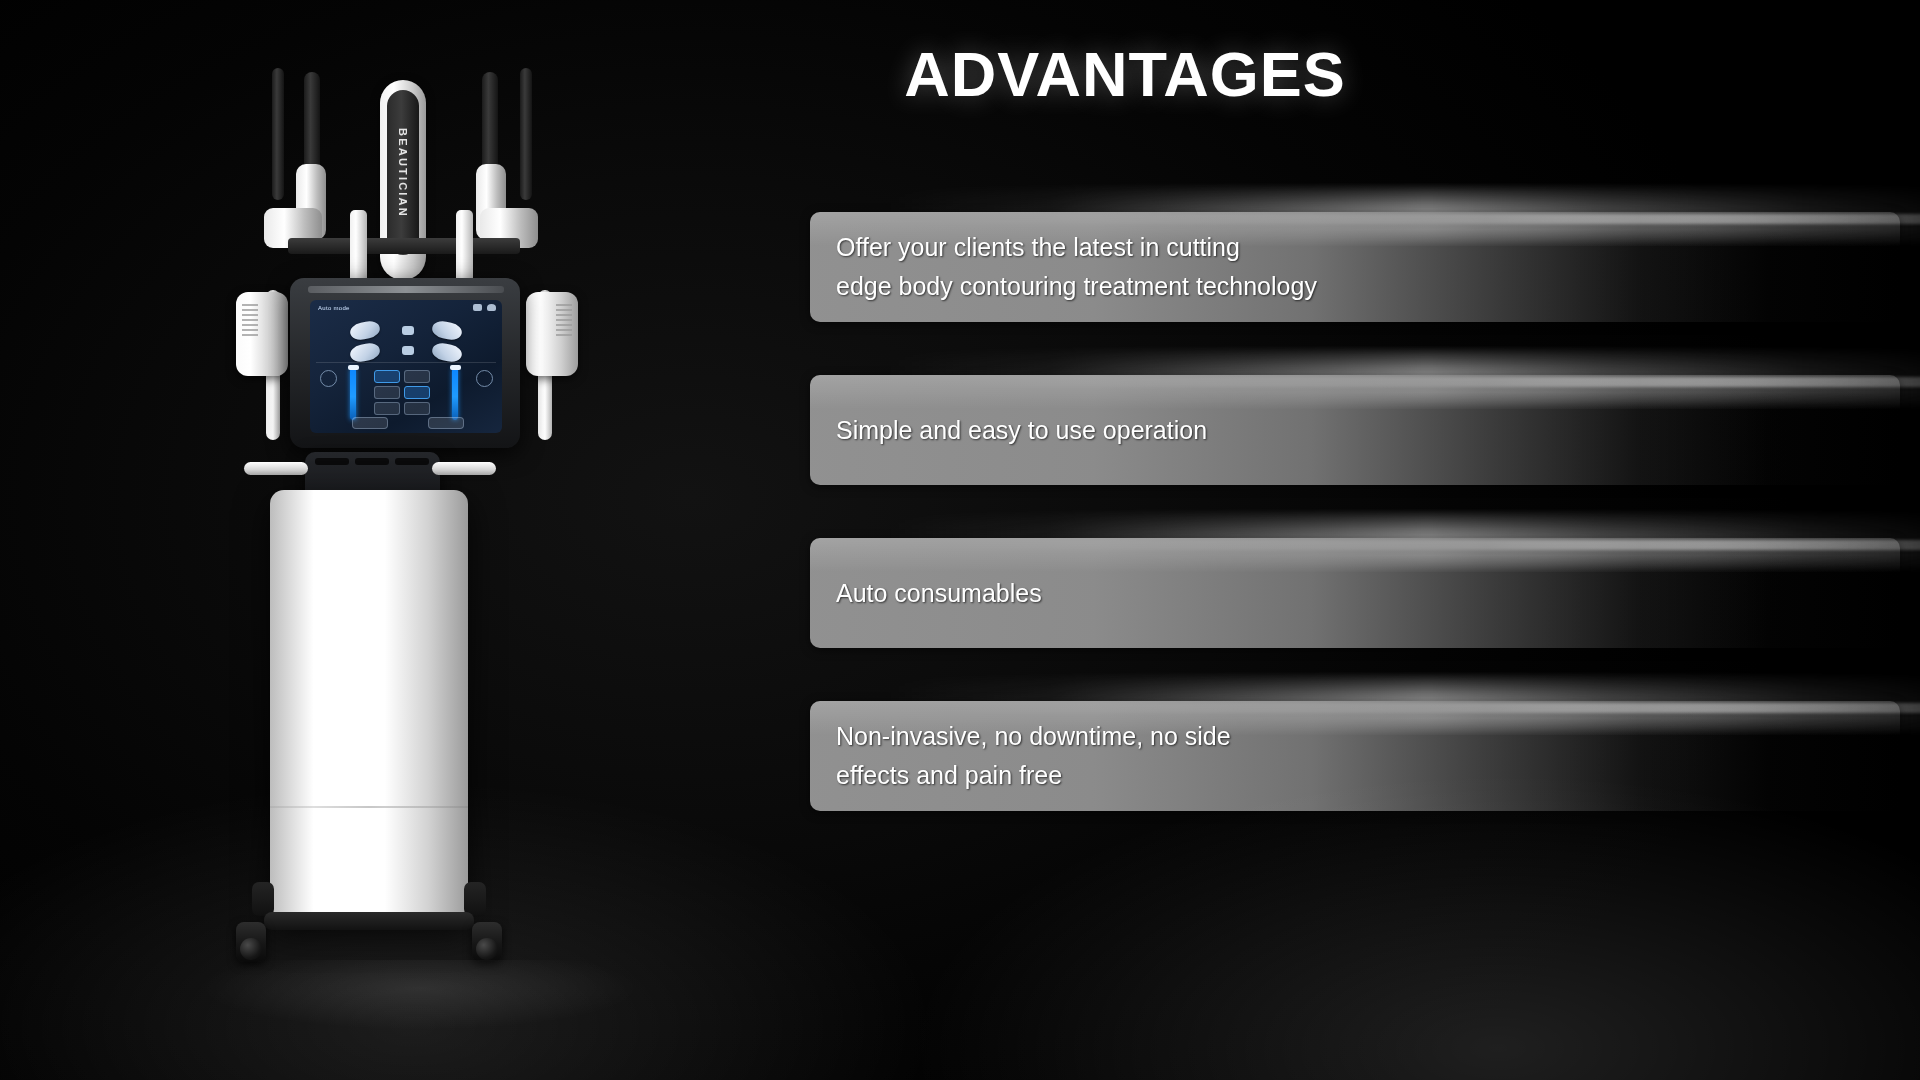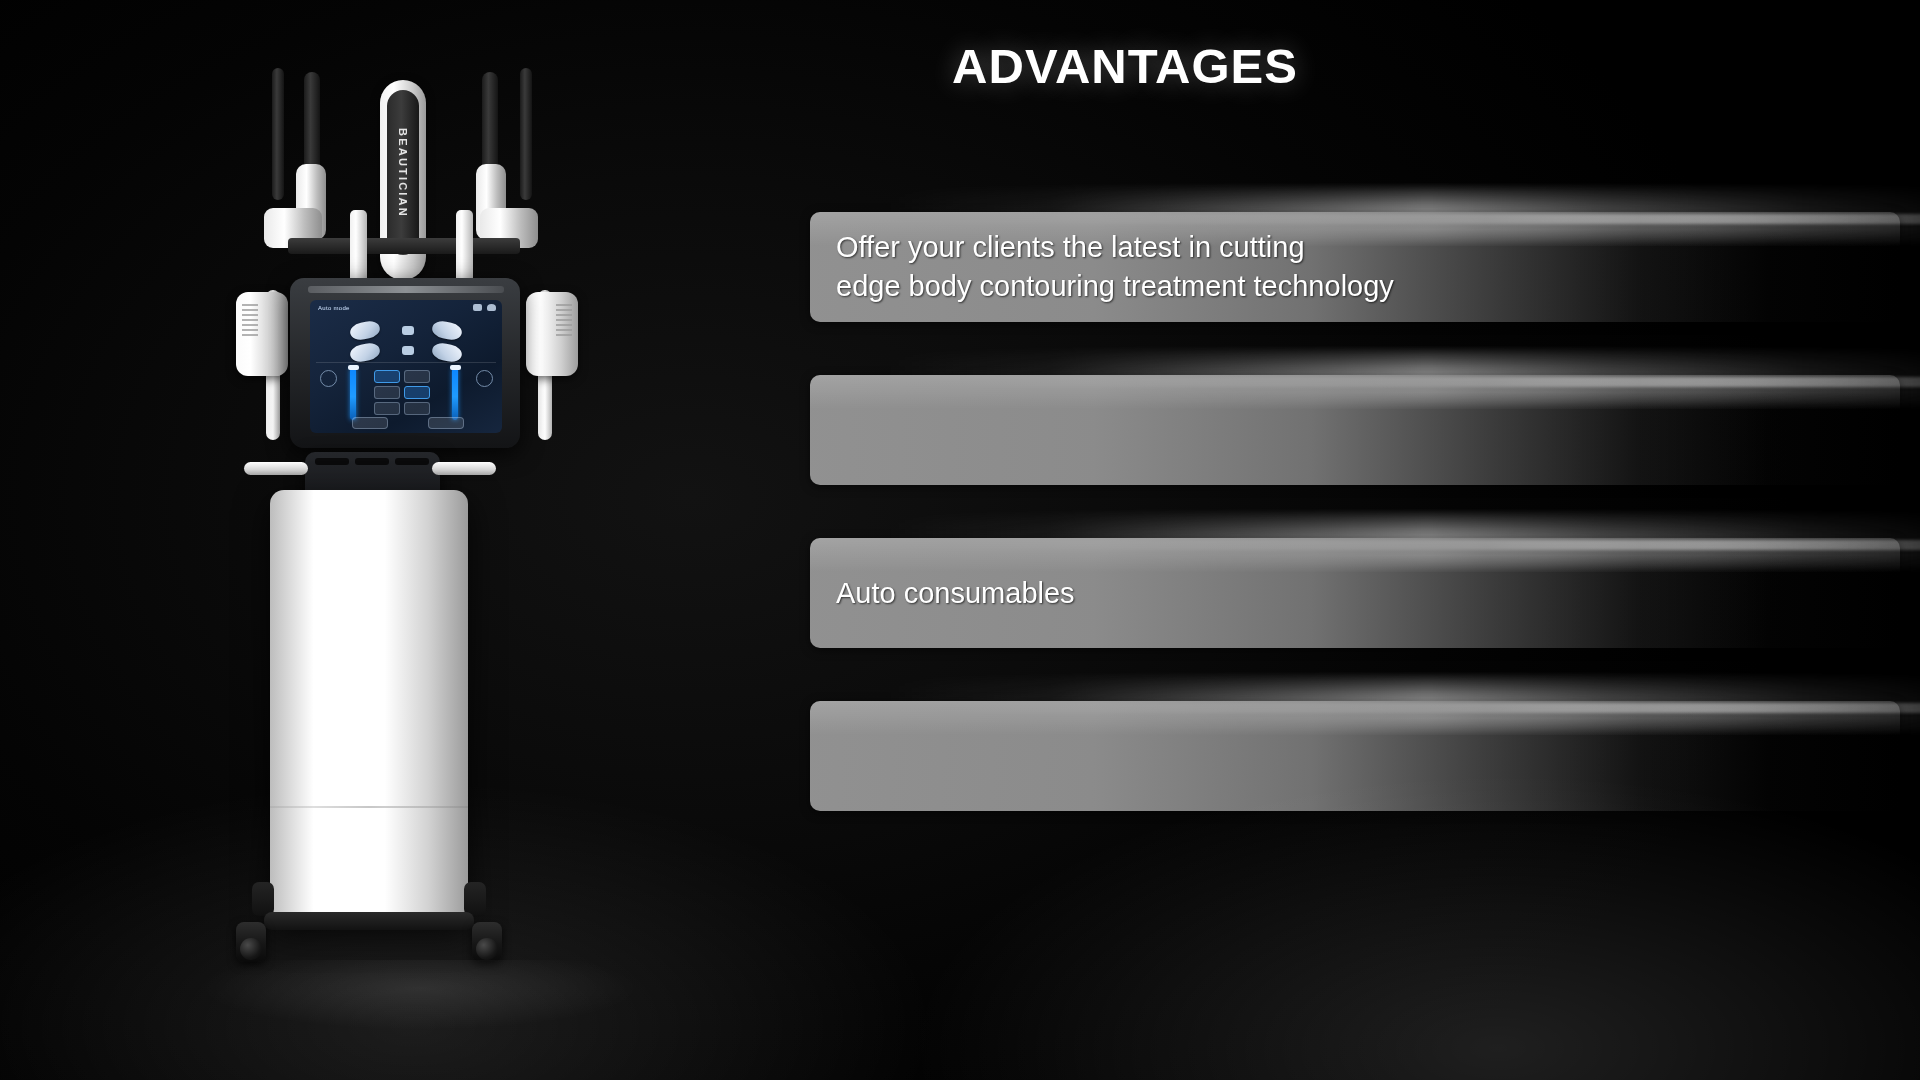--- a/index.html
+++ b/index.html
@@ -24,21 +24,21 @@
   #stage:after{
     content:"";position:absolute;right:-8%;bottom:-22%;width:60%;height:50%;
     background:radial-gradient(ellipse at 50% 50%, rgba(255,255,255,.12) 0%, rgba(255,255,255,0) 72%);
     pointer-events:none;
   }
 
   
   .right-panel{position:absolute;left:780px;top:0;width:1140px;height:1080px;}
   .headline{
     position:absolute;left:0;top:38px;width:690px;text-align:center;
-    font-size:49px;font-weight:bold;color:#ffffff;letter-spacing:1px;
+    font-size:63px;font-weight:bold;color:#ffffff;letter-spacing:1px;
     text-shadow:0 0 26px rgba(255,255,255,.30);
   }
 
   .adv-list{position:absolute;left:14px;top:170px;width:1126px;}
   .adv-row{position:relative;height:163px;}
   
   .streak{
     position:absolute;left:80px;right:-60px;top:12px;height:64px;pointer-events:none;
     background:
       linear-gradient(to right,
@@ -80,21 +80,21 @@
     display:flex;align-items:center;
     overflow:hidden;
   }
   .bar-inner-sheen{
     position:absolute;left:0;top:0;right:0;height:34px;
     background:linear-gradient(to bottom, rgba(255,255,255,.17), rgba(255,255,255,0));
     pointer-events:none;
   }
   .bar-text{
     position:relative;z-index:2;
-    margin-left:26px;color:#ffffff;font-size:29px;line-height:39px;font-weight:500;
+    margin-left:26px;color:#ffffff;font-size:25px;line-height:39px;font-weight:500;
     text-shadow:1px 1px 2px rgba(0,0,0,.65);
     white-space:pre-line;
   }
   .bar.tall{height:110px;}
   .bar.short{height:110px;}
 
   
   .product{position:absolute;left:230px;top:60px;width:380px;height:960px;}
 
   
@@ -339,36 +339,39 @@
 edge body contouring treatment technology</div>
         </div>
       </div>
 
 
       <div class="adv-row">
         <div class="streak"></div>
         <div class="streak thin"></div>
         <div class="bar short">
           <div class="bar-inner-sheen"></div>
+          <div class="bar-text">Simple and easy to use operation</div>
         </div>
       </div>
 
       <div class="adv-row">
         <div class="streak"></div>
         <div class="streak thin"></div>
         <div class="bar short">
           <div class="bar-inner-sheen"></div>
           <div class="bar-text">Auto consumables</div>
         </div>
       </div>
 
       <div class="adv-row">
         <div class="streak"></div>
         <div class="streak thin"></div>
         <div class="bar tall">
           <div class="bar-inner-sheen"></div>
+          <div class="bar-text">Non-invasive, no downtime, no side
+effects and pain free</div>
         </div>
       </div>
 
     </div>
   </div>
 
 </div>
 
 </body></html>

